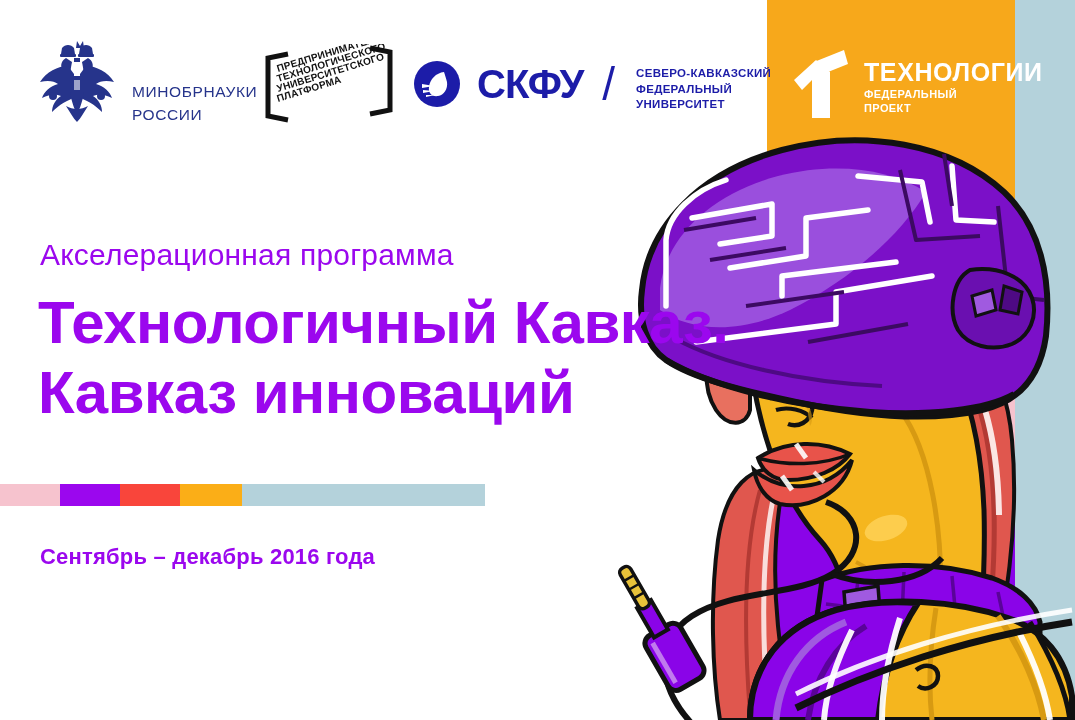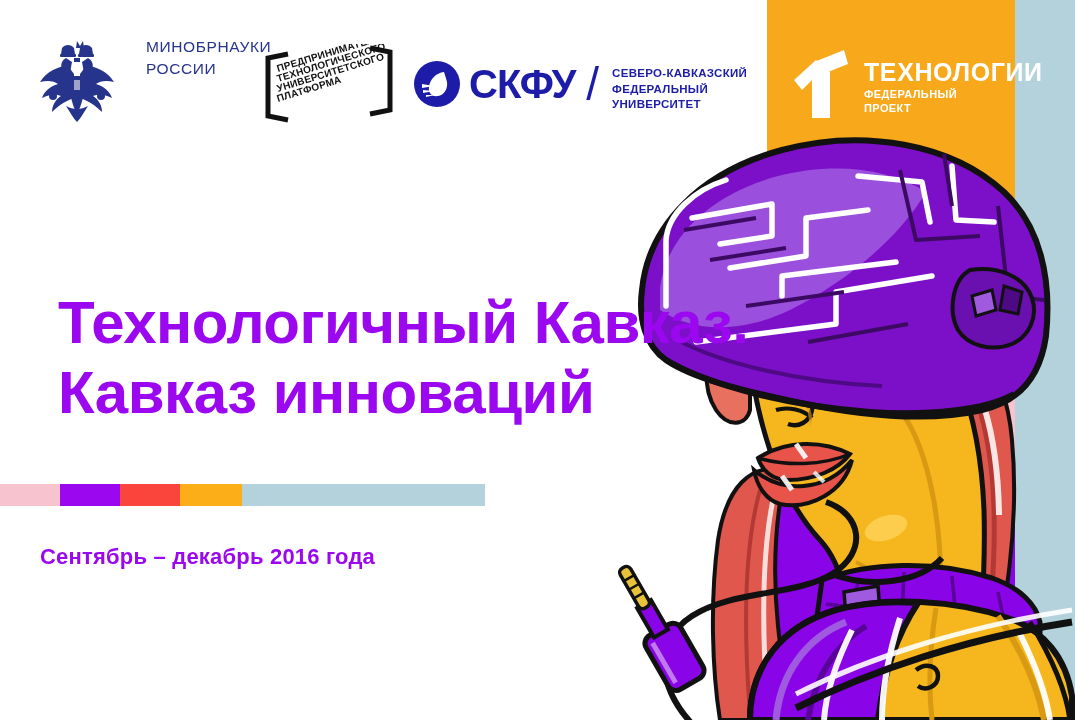--- a/index.html
+++ b/index.html
@@ -29,21 +29,21 @@
     position: absolute;
     left: 0; top: 0;
     width: 767px; height: 145px;
     display: flex;
     align-items: center;
   }
 
   
   #logo-minobr {
     position: absolute; left: 36px; top: 36px;
-    display: flex; align-items: flex-start; gap: 28px;
+    display: flex; align-items: flex-end; gap: 14px;
   }
   #eagle-icon { width: 82px; height: 90px; display: block; }
   #minobr-text {
     color: #26348b;
     font-size: 15.5px;
     font-weight: 400;
     letter-spacing: 0.6px;
     line-height: 1.45;
     white-space: pre-line;
   }
@@ -51,21 +51,21 @@
   
   #logo-platform {
     position: absolute; left: 258px; top: 44px;
     width: 140px; height: 82px;
   }
   #logo-platform svg { width: 140px; height: 82px; display: block; }
 
   
   #logo-skfu {
     position: absolute; left: 414px; top: 55px;
-    display: flex; align-items: center; gap: 9px;
+    display: flex; align-items: center; gap: 17px;
   }
   #skfu-mark { width: 46px; height: 46px; display: block; flex: none; }
   #skfu-word {
     color: #1c1ca8;
     font-size: 40px;
     font-weight: 700;
     letter-spacing: -1px;
     line-height: 1;
   }
   #skfu-slash {
@@ -119,21 +119,20 @@
     line-height: 1;
   }
   #headline {
     position: absolute; left: 38px; top: 288px;
     width: 730px;
     color: #9b07ee;
     font-size: 60px;
     font-weight: 700;
     line-height: 1.16;
     letter-spacing: -0.5px;
-    margin-left: 20px;
   }
   #headline .hl-line { display: block; white-space: nowrap; }
 
   
   #colorbar {
     position: absolute; left: 0; top: 484px;
     height: 22px; display: flex;
   }
   #colorbar .seg { height: 22px; }
 
@@ -390,20 +389,21 @@
         <path d="M2 34 L24 14 L38 26 L38 72 L20 72 L20 34 L10 44 Z"></path>
       </g>
     </svg>
     <div id="tech-words">
       <div id="tech-title">ТЕХНОЛОГИИ</div>
       <div id="tech-sub">ФЕДЕРАЛЬНЫЙ
 ПРОЕКТ</div>
     </div>
   </div>
 
+  <div id="eyebrow">Акселерационная программа</div>
 
   <div id="headline">
     <span class="hl-line">Технологичный Кавказ.</span>
     <span class="hl-line">Кавказ инноваций</span>
   </div>
 
   <div id="colorbar">
       <div class="seg" style="width: 60px; background: rgb(246, 195, 206);"></div>
       <div class="seg" style="width: 60px; background: rgb(155, 7, 238);"></div>
       <div class="seg" style="width: 60px; background: rgb(249, 69, 59);"></div>

